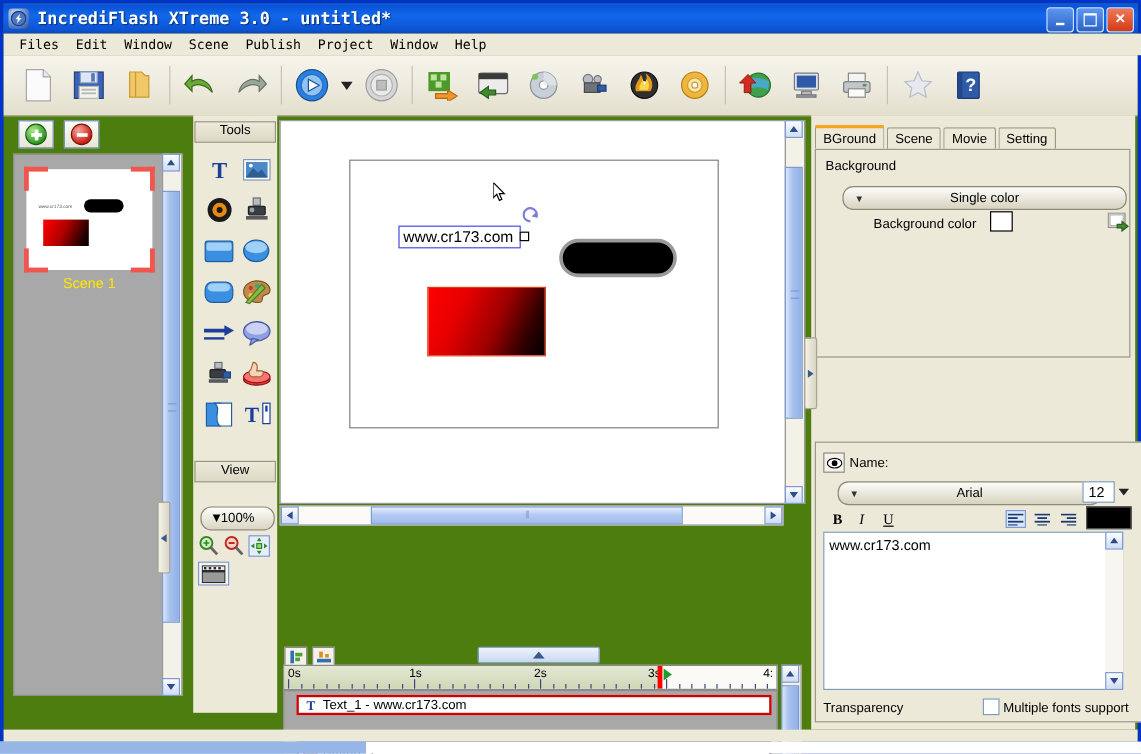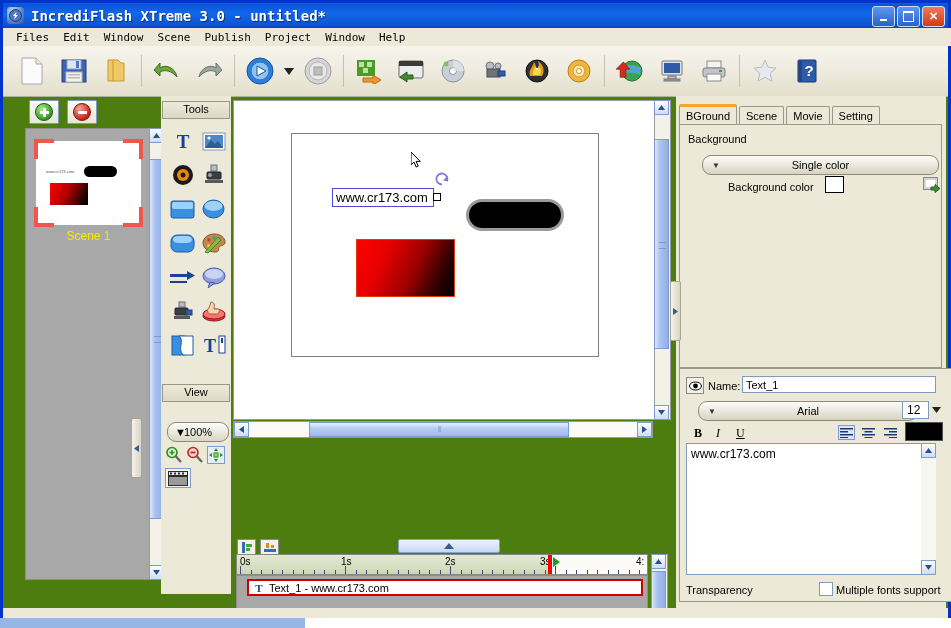--- a/index.html
+++ b/index.html
@@ -34,21 +34,21 @@
      background:linear-gradient(180deg,#f6f4ec 0%,#efece0 45%,#e3dfcc 100%);
      border-bottom:1px solid #b6b2a0;display:flex;align-items:center;}
   .tbtn{width:40px;height:40px;margin:0 1px;display:flex;align-items:center;justify-content:center;position:relative;}
   .tsep{width:1px;height:32px;background:#c7c2ae;margin:0 4px;}
   .ico{display:block;}
 
   
   .area{position:absolute;left:0;top:93px;width:945px;height:512px;}
 
   
-  .scenepanel{position:absolute;left:16px;top:0px;width:152px;height:498px;}
+  .scenepanel{position:absolute;left:2px;top:0px;width:152px;height:498px;}
   .scene-btns{position:absolute;left:10px;top:4px;display:flex;gap:8px;}
   .rbtn{width:28px;height:22px;border:1px solid #7b9ac4;background:linear-gradient(180deg,#fbfbf8,#e8e5d6);
      display:flex;align-items:center;justify-content:center;border-radius:1px;}
   .circ{width:16px;height:16px;border-radius:50%;display:flex;align-items:center;justify-content:center;
      color:#fff;font-weight:bold;font-size:12px;line-height:1;}
   .circ.green{background:radial-gradient(circle at 35% 30%,#a9e98a,#2f9c20 70%,#1d6b12);border:1px solid #1c5c10;}
   .circ.red{background:radial-gradient(circle at 35% 30%,#f3a79a,#cc2218 70%,#8e1309);border:1px solid #7d1207;}
   .circ .plus{width:9px;height:9px;position:relative;}
   .circ .plus:before,.circ .plus:after{content:"";position:absolute;background:#fff;}
   .circ .plus:before{left:3px;top:0;width:3px;height:9px;}
@@ -690,21 +690,21 @@
 
     <div class="rightpanel">
 
       <div class="tabs" style="top:8px;">
         <div class="tab active">BGround</div>
         <div class="tab">Scene</div>
         <div class="tab">Movie</div>
         <div class="tab">Setting</div>
       </div>
 
-      <div class="tabbody" style="left:3px;top:28px;width:263px;height:244px;">
+      <div class="tabbody" style="left:3px;top:28px;width:263px;height:174px;">
         <div class="grp-label" style="left:8px;top:8px;">Background</div>
         <div class="combo" style="left:22px;top:30px;width:235px;">
           <span class="arr">▼</span>
           <span>Single color</span>
         </div>
         <div class="iconbtn" style="left:243px;top:52px;">
           <svg width="19" height="17" viewBox="0 0 19 17">
                 <rect x="0.5" y="0.5" width="14" height="12" fill="#eeeee6" stroke="#8a8a82"></rect>
                 <rect x="2" y="2" width="11" height="9" fill="#fff" stroke="#b5b5ae"></rect>
                 <path d="M9 12 h4 v-2.5 l5 4 l-5 4 V15 H9 Z" fill="#3f8b2e" stroke="#2a5d1f" transform="translate(-1,-2)"></path>
@@ -716,21 +716,20 @@
 
 
       <div class="tabbody" style="left:3px;top:272px;width:316px;height:234px;text-decoration:underline;">
         <div class="iconbtn" style="left:6px;top:8px;width:16px;height:15px;border:1px solid #8a8a8a;background:#f3f1e8;">
           <svg width="13" height="10" viewBox="0 0 13 10">
                 <ellipse cx="6.5" cy="5" rx="6" ry="4" fill="#fff" stroke="#000"></ellipse>
                 <circle cx="6.5" cy="5" r="2.4" fill="#000"></circle>
               </svg>
         </div>
         <div class="grp-label" style="left:28px;top:11px;">Name:</div>
-        <div class="field" style="left:62px;top:7px;width:194px;height:17px;">Text_1</div>
 
         <div class="combo" style="left:18px;top:32px;width:218px;">
           <span class="arr">▼</span>
           <span>Arial</span>
         </div>
         <div class="spin" style="left:222px;top:32px;width:27px;height:18px;">12</div>
         <div class="iconbtn" style="left:250px;top:33px;width:12px;height:16px;">
           <svg width="9" height="6" viewBox="0 0 9 6">
                 <path d="M0 0 L9 0 L4.5 6 Z" fill="#222"></path>
               </svg>

